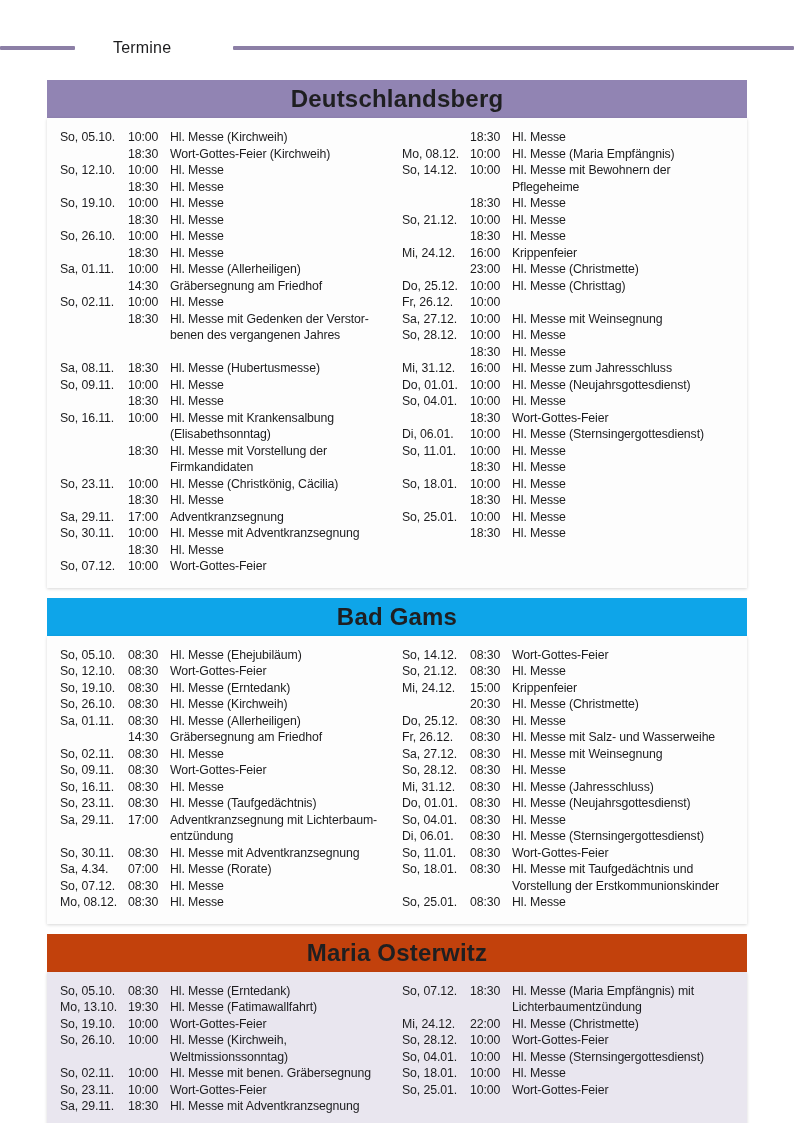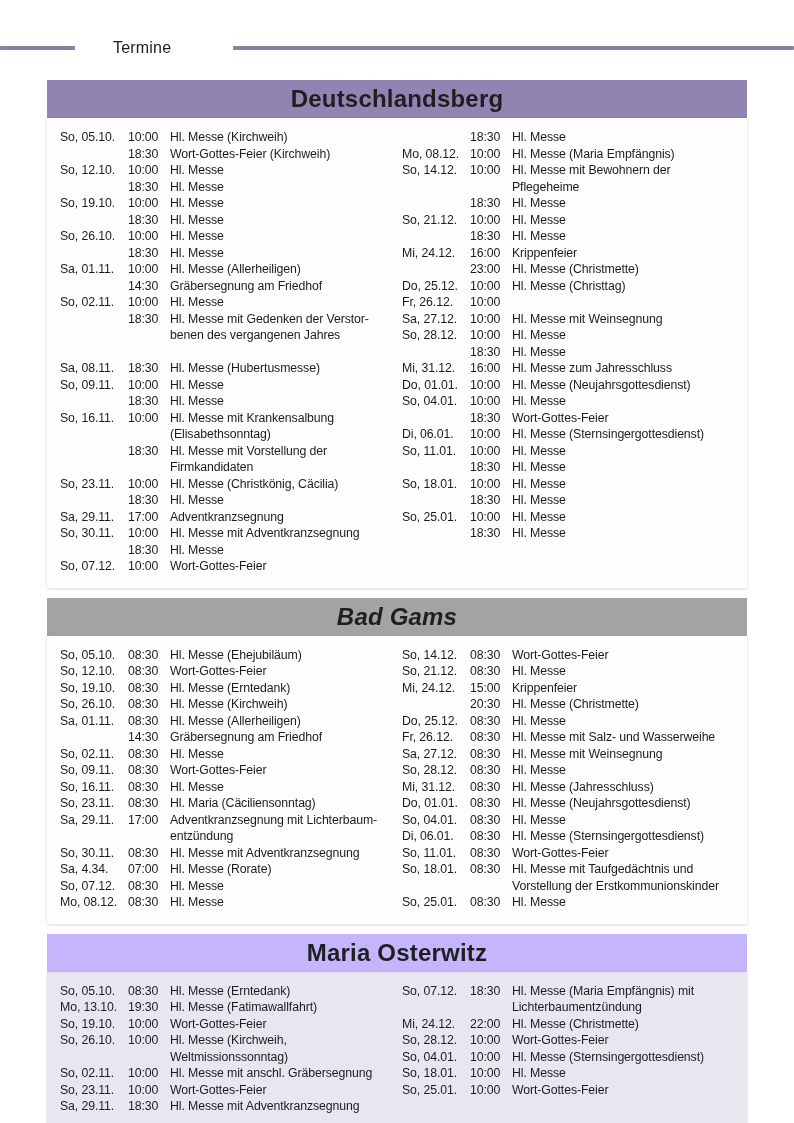--- a/index.html
+++ b/index.html
@@ -319,21 +319,21 @@
           <div class="row">
             <span class="c-date"></span>
             <span class="c-time">18:30</span>
             <span class="c-text">Hl. Messe</span>
           </div>
         </div>
     </div>
   </section>
 
   <section class="panel">
-    <div class="panel-title" style="background: #a3a3a3; font-style: italic;">Bad Gams</div>
+    <div class="panel-title" style="background: #0ea5e9;">Bad Gams</div>
     <div class="panel-body" style="background: rgb(253, 253, 253);">
       <div class="col">
           <div class="row">
             <span class="c-date">So, 05.10.</span>
             <span class="c-time">08:30</span>
             <span class="c-text">Hl. Messe (Ehejubiläum)</span>
           </div>
           <div class="row">
             <span class="c-date">So, 12.10.</span>
             <span class="c-time">08:30</span>
@@ -370,21 +370,21 @@
             <span class="c-text">Wort-Gottes-Feier</span>
           </div>
           <div class="row">
             <span class="c-date">So, 16.11.</span>
             <span class="c-time">08:30</span>
             <span class="c-text">Hl. Messe</span>
           </div>
           <div class="row">
             <span class="c-date">So, 23.11.</span>
             <span class="c-time">08:30</span>
-            <span class="c-text">Hl. Maria (Cäciliensonntag)</span>
+            <span class="c-text">Hl. Messe (Taufgedächtnis)</span>
           </div>
           <div class="row">
             <span class="c-date">Sa, 29.11.</span>
             <span class="c-time">17:00</span>
             <span class="c-text">Adventkranzsegnung mit Lichterbaum-
 entzündung</span>
           </div>
           <div class="row">
             <span class="c-date">So, 30.11.</span>
             <span class="c-time">08:30</span>
@@ -481,21 +481,21 @@
           <div class="row">
             <span class="c-date">So, 25.01.</span>
             <span class="c-time">08:30</span>
             <span class="c-text">Hl. Messe</span>
           </div>
         </div>
     </div>
   </section>
 
   <section class="panel">
-    <div class="panel-title" style="background: #c4b5fd;">Maria Osterwitz</div>
+    <div class="panel-title" style="background: #c2410c;">Maria Osterwitz</div>
     <div class="panel-body" style="background: rgb(233, 230, 239);">
       <div class="col">
           <div class="row">
             <span class="c-date">So, 05.10.</span>
             <span class="c-time">08:30</span>
             <span class="c-text">Hl. Messe (Erntedank)</span>
           </div>
           <div class="row">
             <span class="c-date">Mo, 13.10.</span>
             <span class="c-time">19:30</span>
@@ -508,21 +508,21 @@
           </div>
           <div class="row">
             <span class="c-date">So, 26.10.</span>
             <span class="c-time">10:00</span>
             <span class="c-text">Hl. Messe (Kirchweih,
 Weltmissionssonntag)</span>
           </div>
           <div class="row">
             <span class="c-date">So, 02.11.</span>
             <span class="c-time">10:00</span>
-            <span class="c-text">Hl. Messe mit anschl. Gräbersegnung</span>
+            <span class="c-text">Hl. Messe mit benen. Gräbersegnung</span>
           </div>
           <div class="row">
             <span class="c-date">So, 23.11.</span>
             <span class="c-time">10:00</span>
             <span class="c-text">Wort-Gottes-Feier</span>
           </div>
           <div class="row">
             <span class="c-date">Sa, 29.11.</span>
             <span class="c-time">18:30</span>
             <span class="c-text">Hl. Messe mit Adventkranzsegnung</span>

